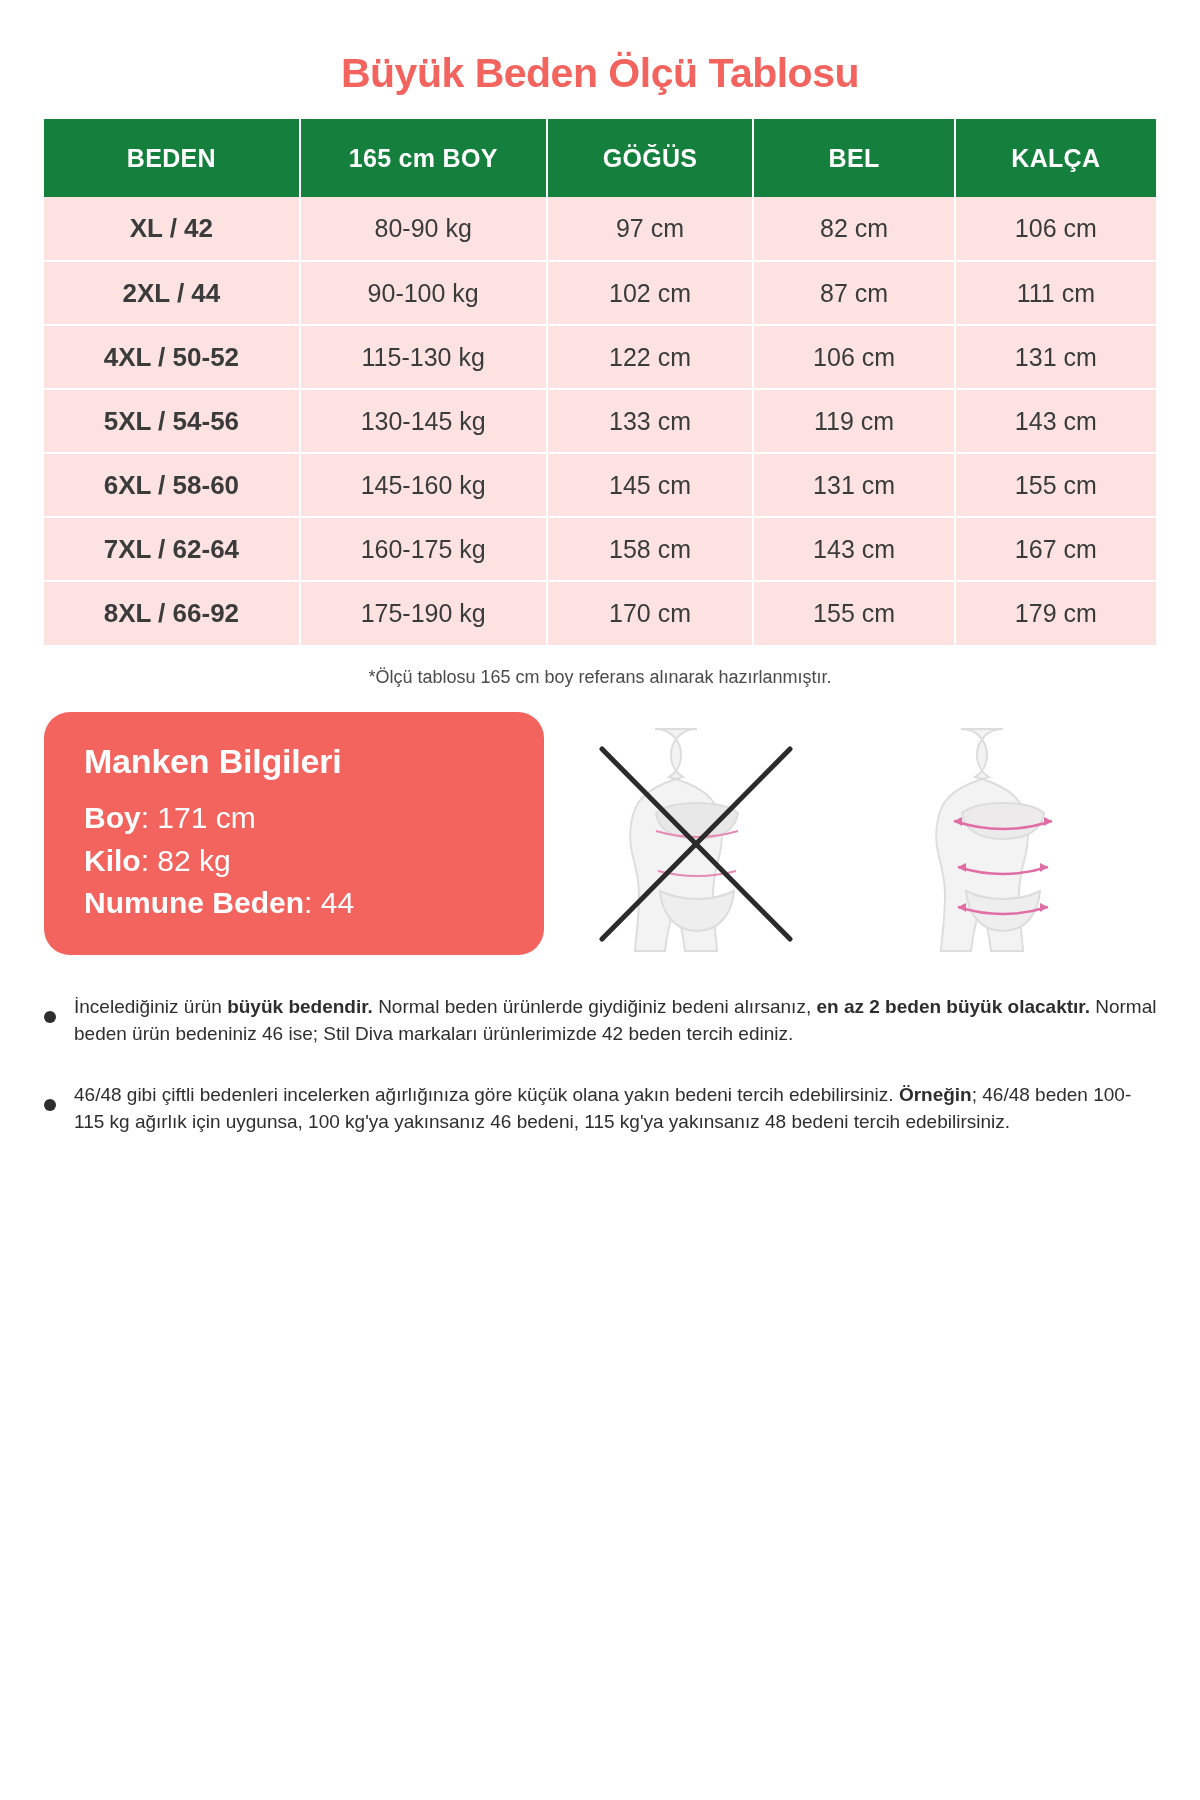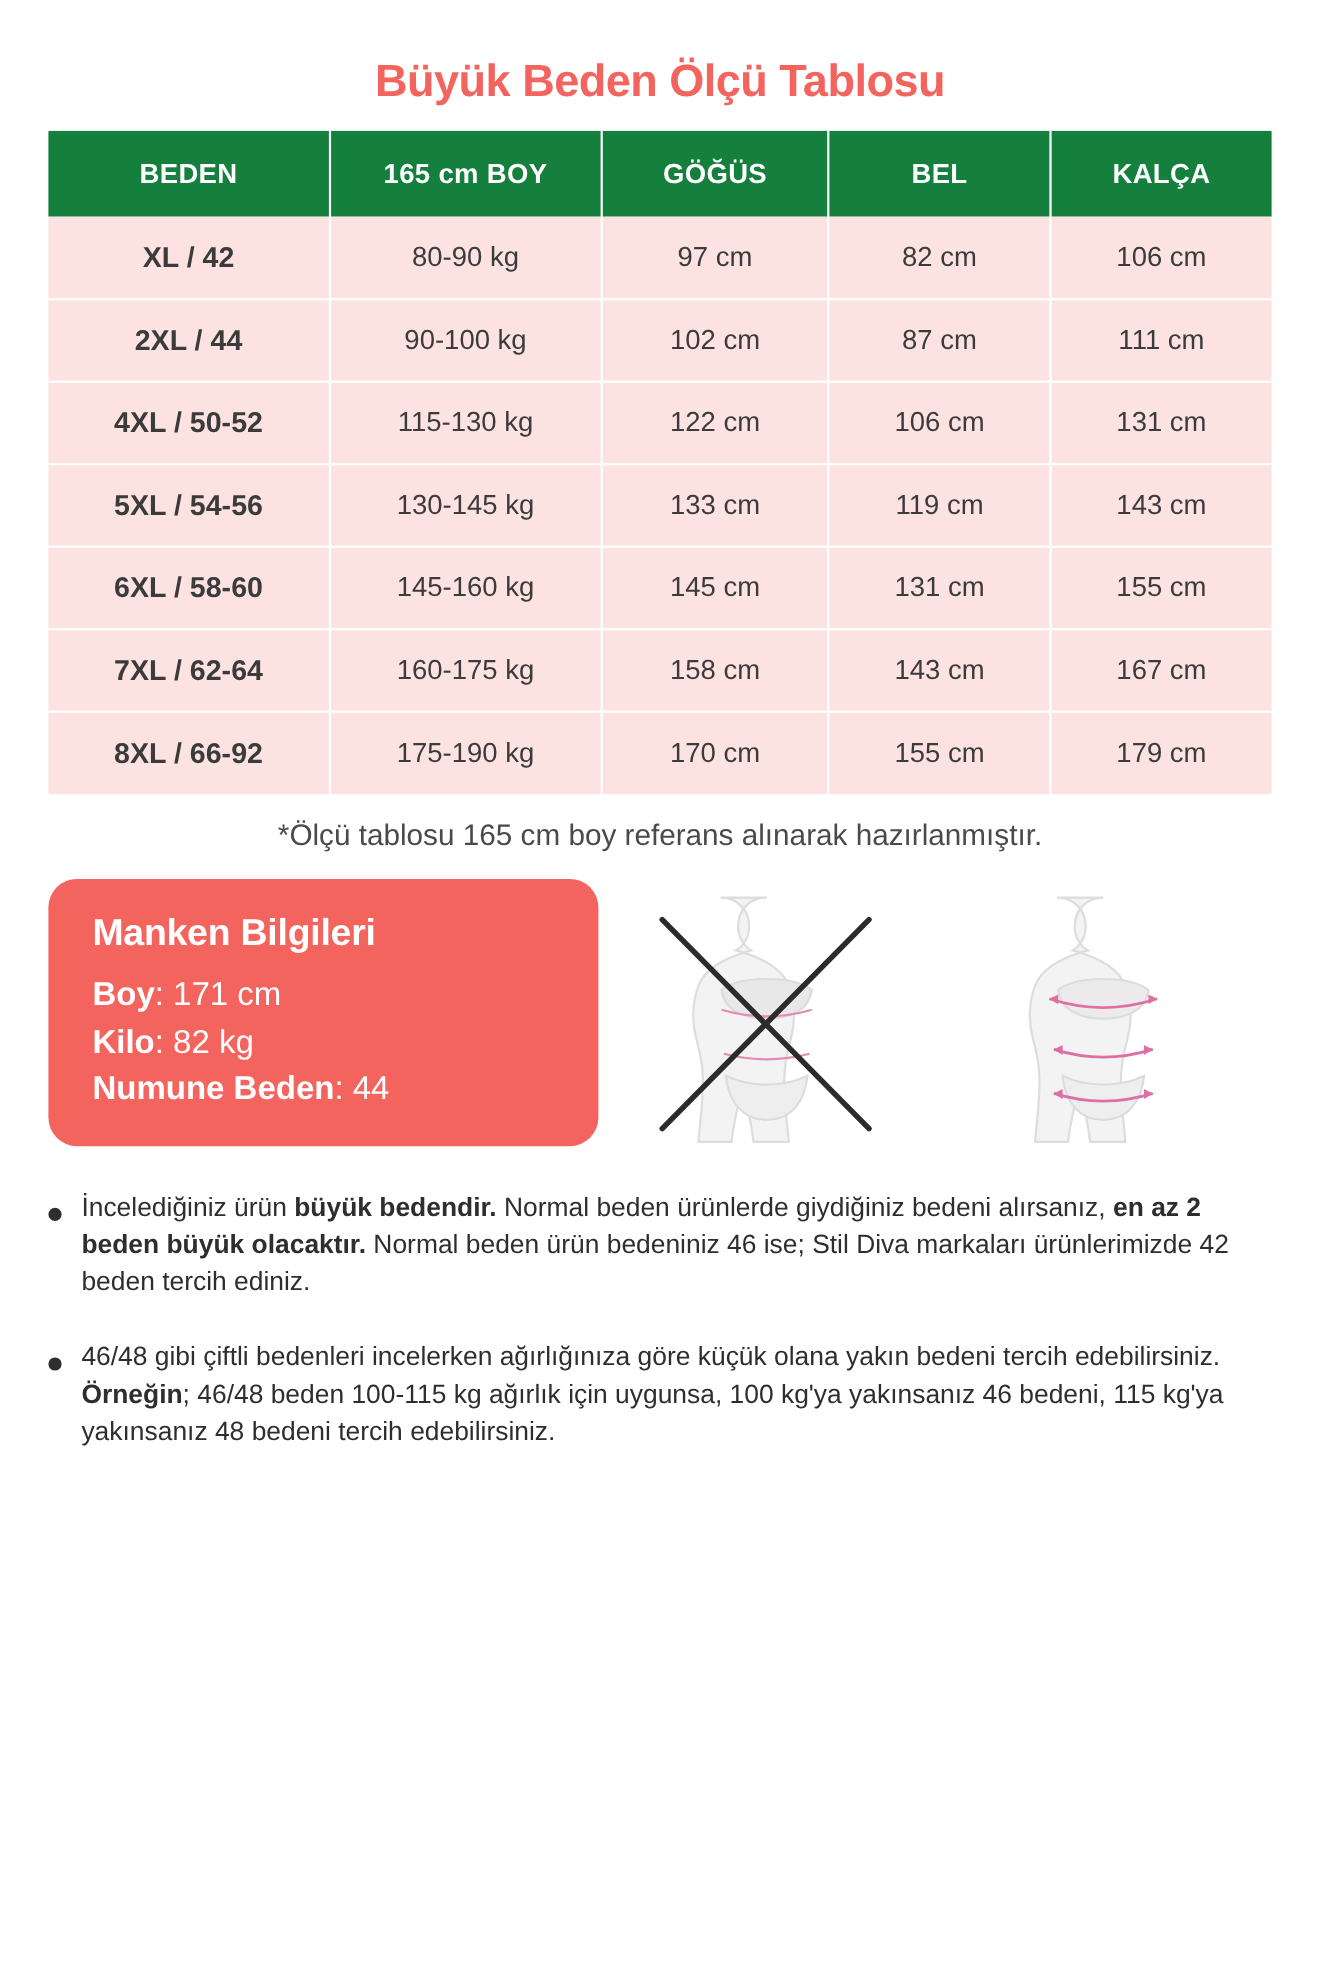--- a/index.html
+++ b/index.html
@@ -49,21 +49,21 @@
     text-align: center;
     border-right: 2px solid #ffffff;
     vertical-align: middle;
   }
   table.size-table th:last-child { border-right: none; }
 
   table.size-table td {
     background: #fce3e1;
     color: #3b3b3b;
     font-size: 25px;
-    height: 75px;
+    height: 64px;
     text-align: center;
     vertical-align: middle;
     border-right: 2px solid #ffffff;
     border-bottom: 2px solid #ffffff;
   }
   table.size-table td:last-child { border-right: none; }
   table.size-table tbody tr:last-child td { border-bottom: none; }
   table.size-table td.beden {
     font-weight: bold;
     font-size: 26px;
@@ -73,21 +73,21 @@
   col.c0 { width: 23.0%; }
   col.c1 { width: 22.2%; }
   col.c2 { width: 18.6%; }
   col.c3 { width: 18.1%; }
   col.c4 { width: 18.1%; }
 
   
   .footnote {
     text-align: center;
     color: #4a4a4a;
-    font-size: 27px;
+    font-size: 18px;
     margin-top: 22px;
   }
 
   
   .mid {
     display: flex;
     align-items: flex-start;
     margin: 24px 44px 0 44px;
   }
   .model-card {
@@ -138,21 +138,21 @@
   }
   .bullet {
     flex: 0 0 auto;
     width: 12px;
     height: 12px;
     background: #2e2e2e;
     border-radius: 50%;
     margin-top: 17px;
   }
   .note-text {
-    font-size: 24px;
+    font-size: 19px;
     line-height: 1.42;
     color: #2e2e2e;
   }
   .note-text b { font-weight: bold; }
 </style>
 </head>
 <body>
 
 <div class="page">
 

